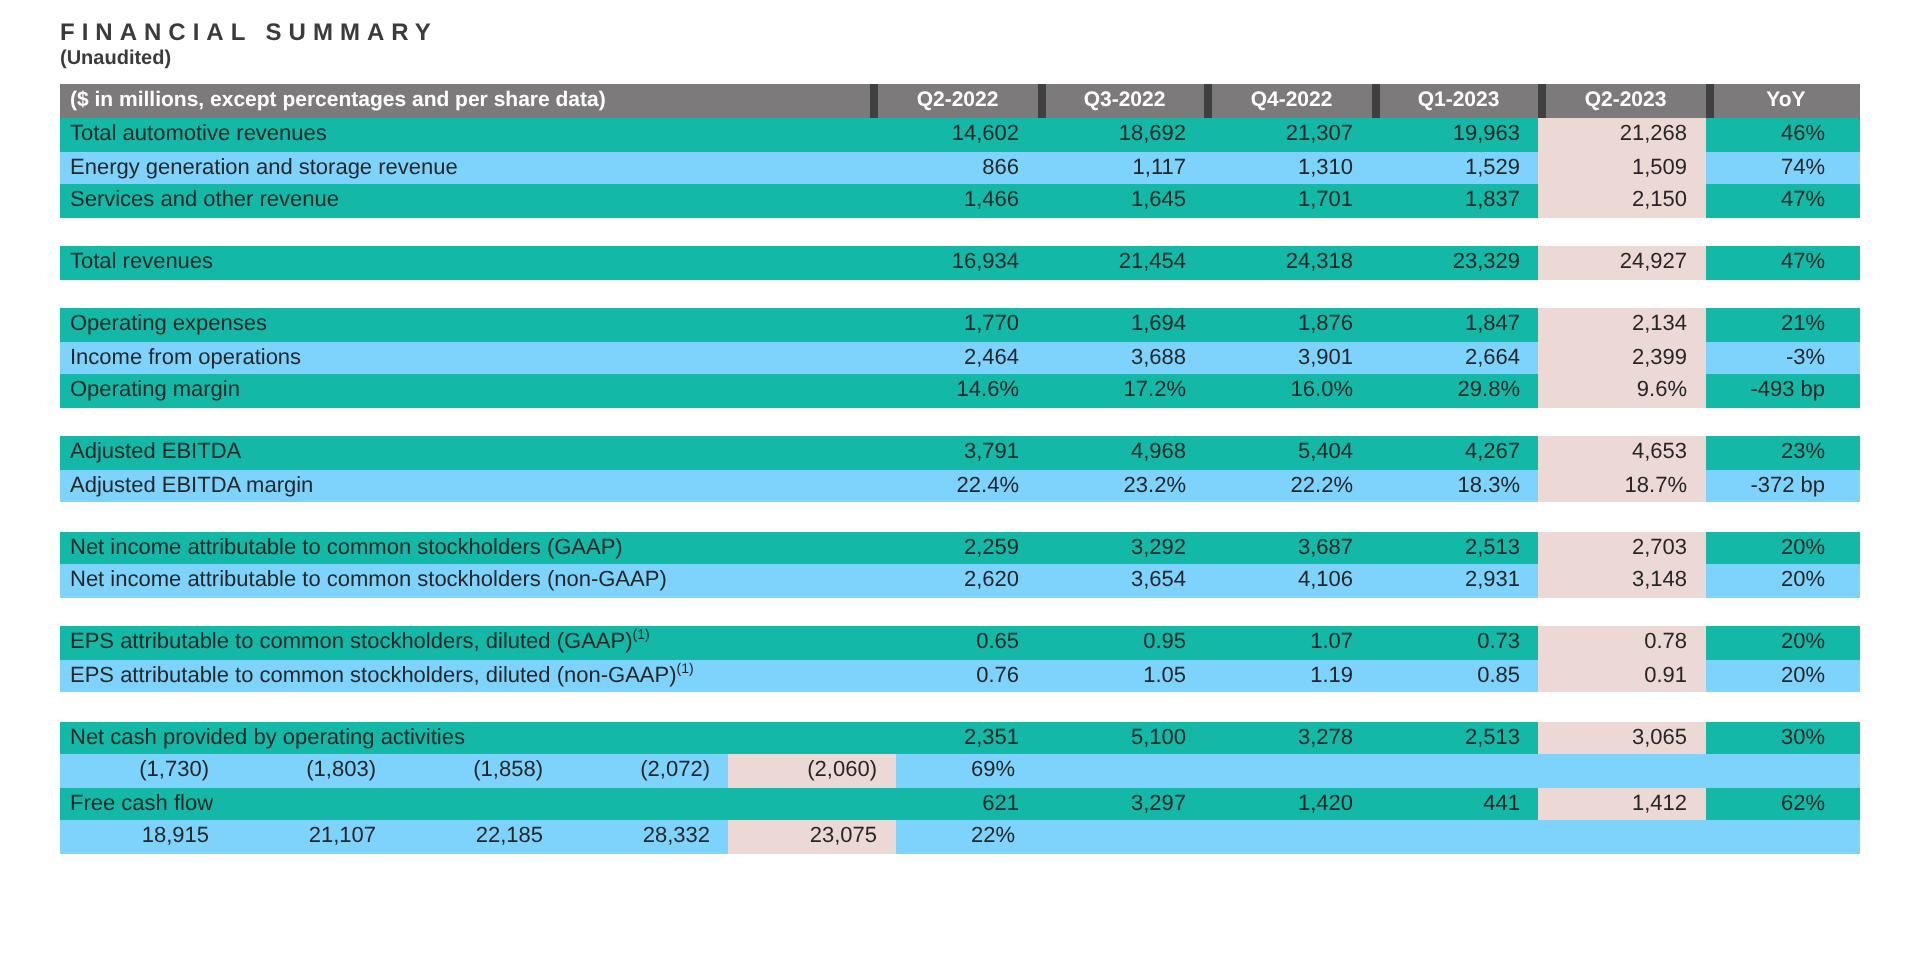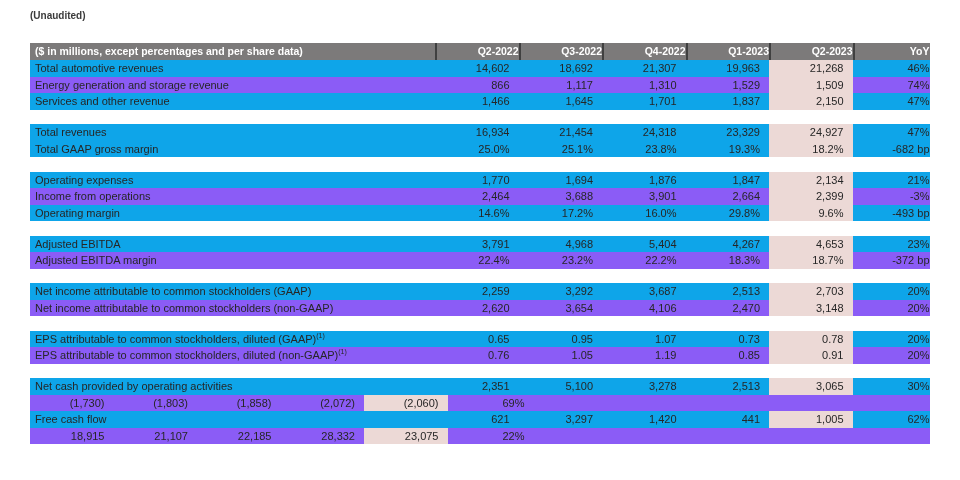--- a/index.html
+++ b/index.html
@@ -2,46 +2,47 @@
 <html><head>
 <meta charset="utf-8">
 <style>
   html,body { margin:0; padding:0; background:#ffffff; }
   body { width:960px; height:480px; font-family:"Liberation Sans", sans-serif; overflow:hidden; }
   .page { padding:9px 30px 0 30px; }
 
   .title { font-size:12px; font-weight:bold; letter-spacing:3.5px; color:#3b3b3b; }
   .subtitle { font-size:10px; font-weight:bold; color:#3b3b3b; margin-top:1px; }
 
-  .fin-table { margin-top:22px; width:900px; }
+  .fin-table { margin-top:7px; width:900px; }
   .row { display:flex; height:16.5px; line-height:16.5px; font-size:11px; color:#262626; }
   .cell { box-sizing:border-box; white-space:nowrap; overflow:hidden; }
   .cell.label { width:405px; padding-left:5px; text-align:left; }
   .cell.num { width:83.5px; text-align:right; padding-right:9px; }
-  .cell.yoy { width:77px; text-align:right; padding-right:0; }
+  .cell.yoy { width:77px; text-align:right; padding-right:17px; }
 
   .header-row { height:17px; line-height:17px; background:#7c7a7a; color:#ffffff;
                 font-size:10.5px; font-weight:bold; }
-  .header-row .num, .header-row .yoy { text-align:right; padding-right:0;
-                border-left:2px solid #404040; }
+  .header-row .num, .header-row .yoy { text-align:center; padding-right:0;
+                border-left:4px solid #404040; }
 
   .section { margin-bottom:14.5px; }
   .section:last-child { margin-bottom:0; }
 
-  .sa { background:#0ea5e9; }
-  .sb { background:#8b5cf6; }
+  .sa { background:#14b8a6; }
+  .sb { background:#7dd3fc; }
   .row .hl { background:#ecd9d6; }
 
   sup.fn { font-size:7px; line-height:0; vertical-align:super; }
 </style>
 </head>
 <body>
 
 <div class="page">
 
+  <div class="title">FINANCIAL SUMMARY</div>
   <div class="subtitle">(Unaudited)</div>
 
   <div class="fin-table">
 
     <div class="row header-row">
       <div class="cell label">($ in millions, except percentages and per share data)</div>
       <div class="cell num">Q2-2022</div>
       <div class="cell num">Q3-2022</div>
       <div class="cell num">Q4-2022</div>
       <div class="cell num">Q1-2023</div>
@@ -82,29 +83,20 @@
     <div class="section">
       <div class="row sa">
         <div class="cell label">Total revenues</div>
         <div class="cell num">16,934</div>
         <div class="cell num">21,454</div>
         <div class="cell num">24,318</div>
         <div class="cell num">23,329</div>
         <div class="cell num hl">24,927</div>
         <div class="cell yoy">47%</div>
       </div>
-      <div class="row sa">
-        <div class="cell label">Total GAAP gross margin</div>
-        <div class="cell num">25.0%</div>
-        <div class="cell num">25.1%</div>
-        <div class="cell num">23.8%</div>
-        <div class="cell num">19.3%</div>
-        <div class="cell num hl">18.2%</div>
-        <div class="cell yoy">-682 bp</div>
-      </div>
     </div>
 
     <div class="section">
       <div class="row sa">
         <div class="cell label">Operating expenses</div>
         <div class="cell num">1,770</div>
         <div class="cell num">1,694</div>
         <div class="cell num">1,876</div>
         <div class="cell num">1,847</div>
         <div class="cell num hl">2,134</div>
@@ -159,21 +151,21 @@
         <div class="cell num">3,687</div>
         <div class="cell num">2,513</div>
         <div class="cell num hl">2,703</div>
         <div class="cell yoy">20%</div>
       </div>
       <div class="row sb">
         <div class="cell label">Net income attributable to common stockholders (non-GAAP)</div>
         <div class="cell num">2,620</div>
         <div class="cell num">3,654</div>
         <div class="cell num">4,106</div>
-        <div class="cell num">2,470</div>
+        <div class="cell num">2,931</div>
         <div class="cell num hl">3,148</div>
         <div class="cell yoy">20%</div>
       </div>
     </div>
 
     <div class="section">
       <div class="row sa">
         <div class="cell label"><span>EPS attributable to common stockholders, diluted (GAAP)</span><sup class="fn">(1)</sup></div>
         <div class="cell num">0.65</div>
         <div class="cell num">0.95</div>
@@ -210,21 +202,21 @@
         <div class="cell num">(2,072)</div>
         <div class="cell num hl">(2,060)</div>
         <div class="cell yoy">69%</div>
       </div>
       <div class="row sa">
         <div class="cell label">Free cash flow</div>
         <div class="cell num">621</div>
         <div class="cell num">3,297</div>
         <div class="cell num">1,420</div>
         <div class="cell num">441</div>
-        <div class="cell num hl">1,005</div>
+        <div class="cell num hl">1,412</div>
         <div class="cell yoy">62%</div>
       </div>
       <div class="row sb">
         <div class="cell num">18,915</div>
         <div class="cell num">21,107</div>
         <div class="cell num">22,185</div>
         <div class="cell num">28,332</div>
         <div class="cell num hl">23,075</div>
         <div class="cell yoy">22%</div>
       </div>

